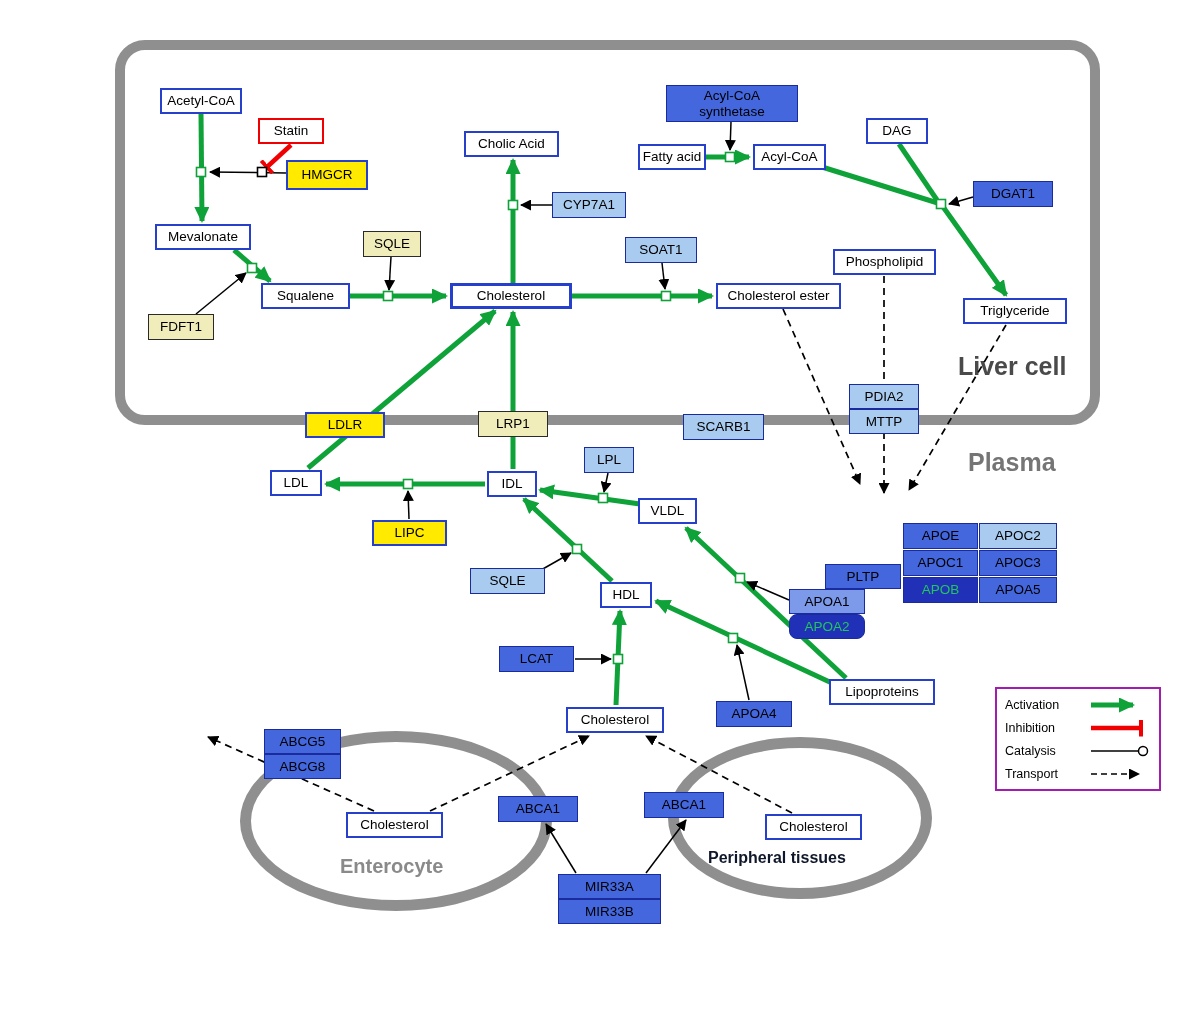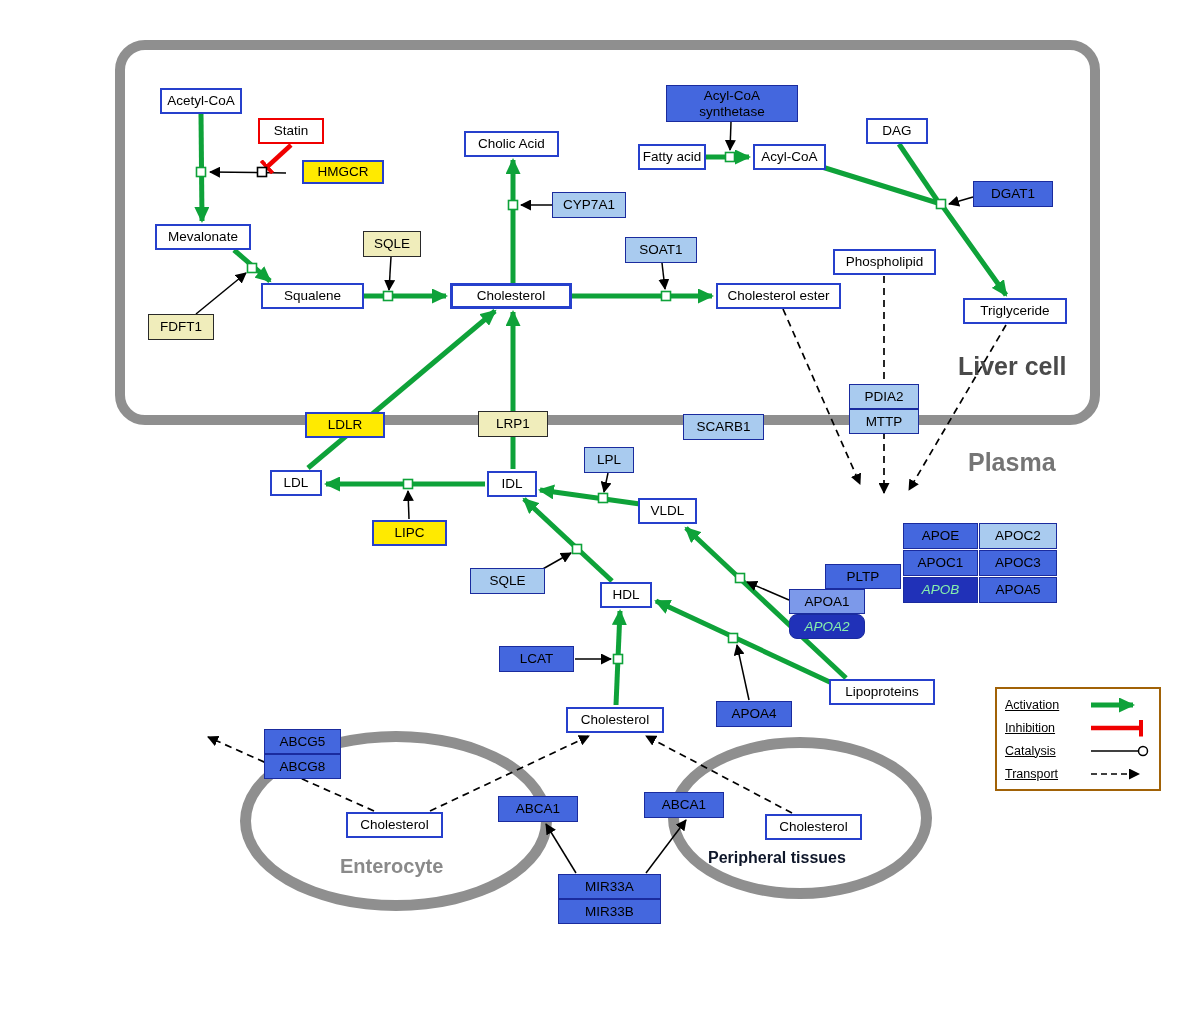--- a/index.html
+++ b/index.html
@@ -37,25 +37,25 @@
   .node{position:absolute;display:flex;align-items:center;justify-content:center;box-sizing:border-box;
         background:#fff;border:2px solid var(--blueborder);color:#000;font-size:13.5px;line-height:1.12;
         text-align:center;white-space:pre-line;pointer-events:auto;}
   .metbold{border-width:3.2px;}
   .red{border-color:var(--red);border-width:2.4px;}
   .yellow{background:var(--yellow);}
   .paleyellow{background:var(--paleyellow);border-color:#2a2a2a;border-width:1.4px;}
   .lightblue{background:var(--lightblue);border-color:var(--bluedark);border-width:1.6px;}
   .blue{background:var(--blue);border-color:var(--bluedark);border-width:1.6px;}
   .blue2{background:var(--blue2);border-color:var(--bluedark);border-width:1.6px;}
-  .darkblue{background:var(--darkblue);border-color:var(--bluedark);border-width:1.6px;color:#86efac;font-style:italic;}
-
-  
-  .legend{position:absolute;left:995px;top:687px;width:166px;height:104px;border:2px solid #a16207;background:#fff;
-          z-index:4;display:flex;flex-direction:column;justify-content:space-around;padding:4px 8px;box-sizing:border-box;text-decoration:underline;}
+  .darkblue{background:var(--darkblue);border-color:var(--bluedark);border-width:1.6px;color:#22c55e;}
+
+  
+  .legend{position:absolute;left:995px;top:687px;width:166px;height:104px;border:2px solid #a21caf;background:#fff;
+          z-index:4;display:flex;flex-direction:column;justify-content:space-around;padding:4px 8px;box-sizing:border-box;}
   .legend-row{display:flex;align-items:center;justify-content:space-between;}
   .legend-label{font-size:12.5px;color:#000;}
   .legend-glyph{flex:0 0 auto;}
   .lg-act{stroke:var(--green);stroke-width:5;}
   .lg-inh{stroke:var(--red);stroke-width:4.5;}
   .lg-cat{stroke:#000;stroke-width:1.5;}
   .lg-tra{stroke:#000;stroke-width:1.5;stroke-dasharray:6 4;}
 </style>
 </head>
 <body>
@@ -133,24 +133,24 @@
       <rect x="572.5" y="544.5" width="9" height="9" class="junction"></rect>
       <rect x="728.5" y="633.5" width="9" height="9" class="junction"></rect>
       <rect x="735.5" y="573.5" width="9" height="9" class="junction"></rect>
       <rect x="613.5" y="654.5" width="9" height="9" class="junction"></rect>
       <rect x="257.5" y="167.5" width="9" height="9" class="junction k"></rect>
     </svg>
 
   <div id="nodes">
       <div class="node" style="left: 160px; top: 88px; width: 82px; height: 26px;">Acetyl-CoA</div>
       <div class="node red" style="left: 258px; top: 118px; width: 66px; height: 26px;">Statin</div>
-      <div class="node yellow" style="left: 302px; top: 160px; width: 82px; height: 24px;">HMGCR</div>
+      <div class="node yellow" style="left: 286px; top: 160px; width: 82px; height: 30px;">HMGCR</div>
       <div class="node" style="left: 155px; top: 224px; width: 96px; height: 26px;">Mevalonate</div>
       <div class="node paleyellow" style="left: 363px; top: 231px; width: 58px; height: 26px;">SQLE</div>
-      <div class="node" style="left: 261px; top: 283px; width: 103px; height: 26px;">Squalene</div>
+      <div class="node" style="left: 261px; top: 283px; width: 89px; height: 26px;">Squalene</div>
       <div class="node paleyellow" style="left: 148px; top: 314px; width: 66px; height: 26px;">FDFT1</div>
       <div class="node" style="left: 464px; top: 131px; width: 95px; height: 26px;">Cholic Acid</div>
       <div class="node lightblue" style="left: 552px; top: 192px; width: 74px; height: 26px;">CYP7A1</div>
       <div class="node metbold" style="left: 450px; top: 283px; width: 122px; height: 26px;">Cholesterol</div>
       <div class="node lightblue" style="left: 625px; top: 237px; width: 72px; height: 26px;">SOAT1</div>
       <div class="node" style="left: 716px; top: 283px; width: 125px; height: 26px;">Cholesterol ester</div>
       <div class="node blue" style="left: 666px; top: 85px; width: 132px; height: 37px;">Acyl-CoA
 synthetase</div>
       <div class="node" style="left: 638px; top: 144px; width: 68px; height: 26px;">Fatty acid</div>
       <div class="node" style="left: 753px; top: 144px; width: 73px; height: 26px;">Acyl-CoA</div>

